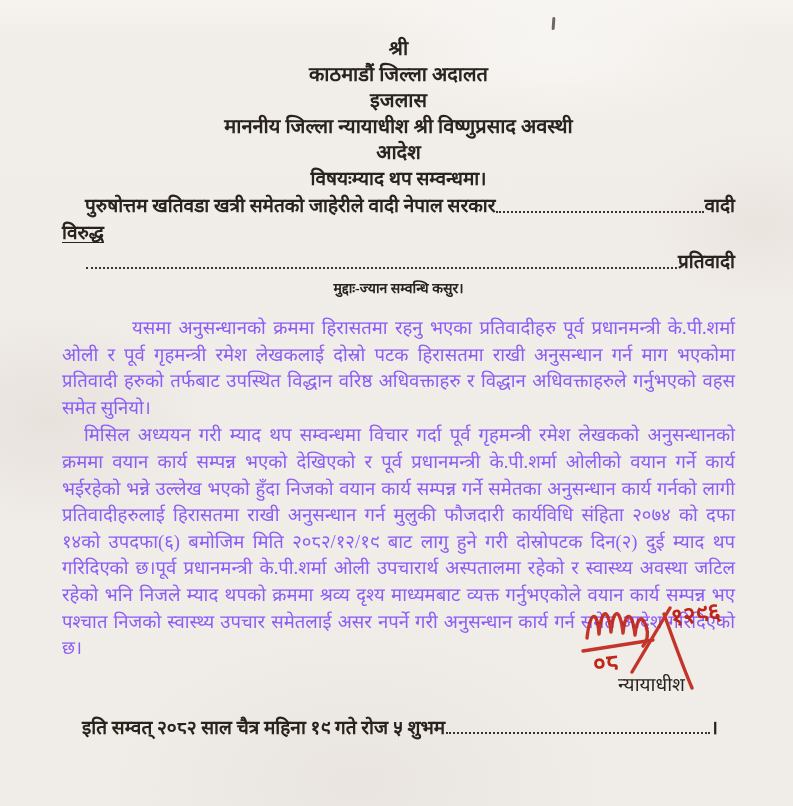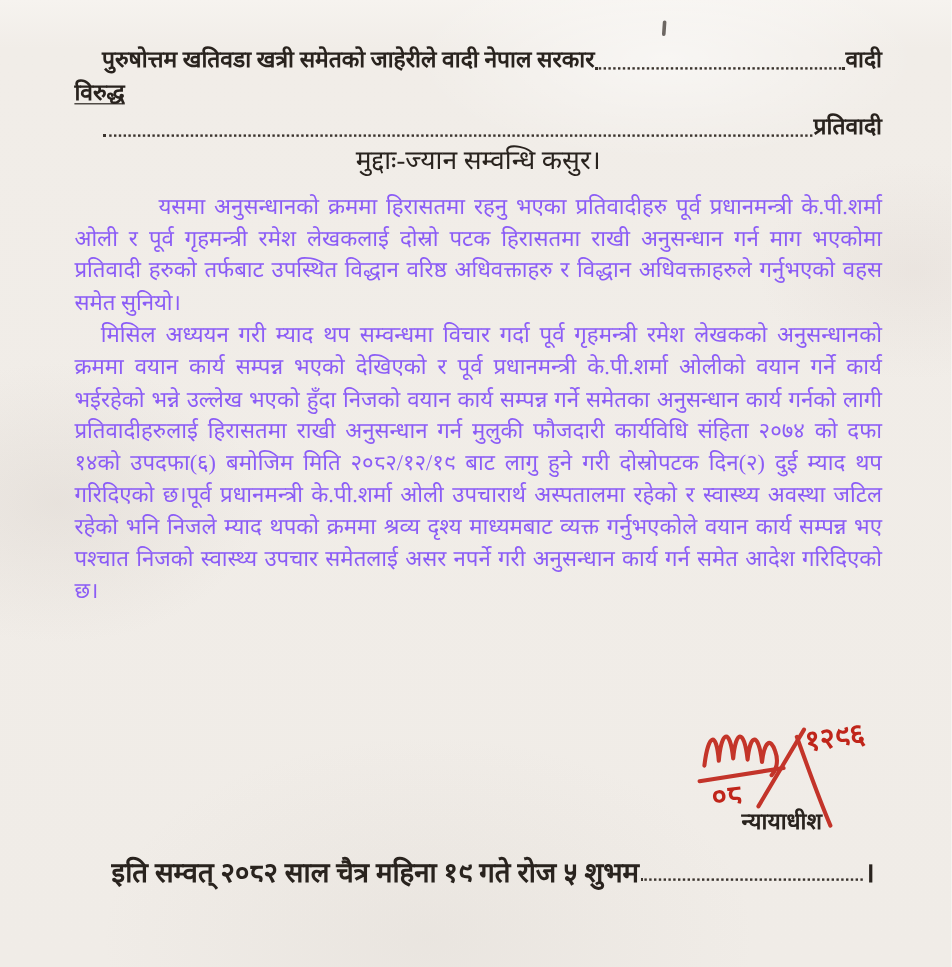--- a/index.html
+++ b/index.html
@@ -14,47 +14,55 @@
       radial-gradient(ellipse 300px 120px at 70% 6%, rgba(255,255,255,.5), transparent 70%),
       linear-gradient(180deg,#f6f3ef 0,#f1ede8 40px,#f0ece7 100%);
   }
   .page{position:absolute;inset:0;padding:36px 58px 0 62px;box-sizing:border-box;}
   .hdr{ text-align:center; font-weight:600; font-size:20px; line-height:25px; }
   .hdr div{margin:0 0 1px 0;}
   .subject{font-size:19px;}
   .party-row{display:flex;align-items:flex-end;font-weight:600;font-size:19px;line-height:27px;margin-top:1px;margin-left:23px;}
   .leader{flex:1 1 auto;border-bottom:2.5px dotted #3a332d;margin:0 1px 6px 1px;min-width:40px;}
   .versus{text-align:left;font-weight:700;font-size:19px;line-height:28px;text-decoration:underline;text-underline-offset:3px;}
-  .case-line{text-align:center;font-weight:400;font-size:22px;line-height:28px;}
+  .case-line{text-align:center;font-weight:700;font-size:14px;line-height:28px;}
   .body-par{
     font-size:18.5px;line-height:26.6px;text-align:justify;font-weight:500;
     margin:0;color:#8b5cf6;
   }
   .par1{margin-top:12px;text-indent:70px;}
   .par2{margin-top:1px;text-indent:22px;}
-  .judge-title{position:absolute;top:671px;left:618px;font-size:19px;font-weight:700;}
+  .judge-title{position:absolute;top:671px;left:618px;font-size:19px;font-weight:400;}
   .sig{position:absolute;top:596px;left:580px;width:160px;height:102px;}
   .sig svg{width:100%;height:100%;}
   .footer-row{
-    position:absolute;top:714px;left:93px;width:636px;
-    display:flex;align-items:flex-end;font-size:23px;font-weight:600;line-height:27px;
+    position:absolute;top:714px;left:82px;width:636px;
+    display:flex;align-items:flex-end;font-size:19px;font-weight:600;line-height:27px;
   }
   .footer-row .leader{margin-bottom:7px;}
   .end-mark{flex:0 0 auto;}
   .stray-mark{
     position:absolute;top:17px;left:552px;width:3px;height:13px;
     background:#4a443f;border-radius:2px;transform:rotate(4deg);opacity:.8;
   }
   .sig-num{font-family:"DejaVu Sans","Liberation Sans",sans-serif;font-weight:700;}
 </style>
 </head>
 <body>
 
 <div class="page">
 
+  <div class="hdr">
+    <div>श्री</div>
+    <div>काठमाडौं जिल्ला अदालत</div>
+    <div>इजलास</div>
+    <div>माननीय जिल्ला न्यायाधीश श्री विष्णुप्रसाद अवस्थी</div>
+    <div>आदेश</div>
+    <div class="subject">विषयःम्याद थप सम्वन्धमा।</div>
+  </div>
 
   <div class="party-row">
     <span>पुरुषोत्तम खतिवडा खत्री समेतको जाहेरीले वादी नेपाल सरकार</span>
     <span class="leader"></span>
     <span>वादी</span>
   </div>
 
   <div class="versus">विरुद्ध</div>
 
   <div class="party-row">

